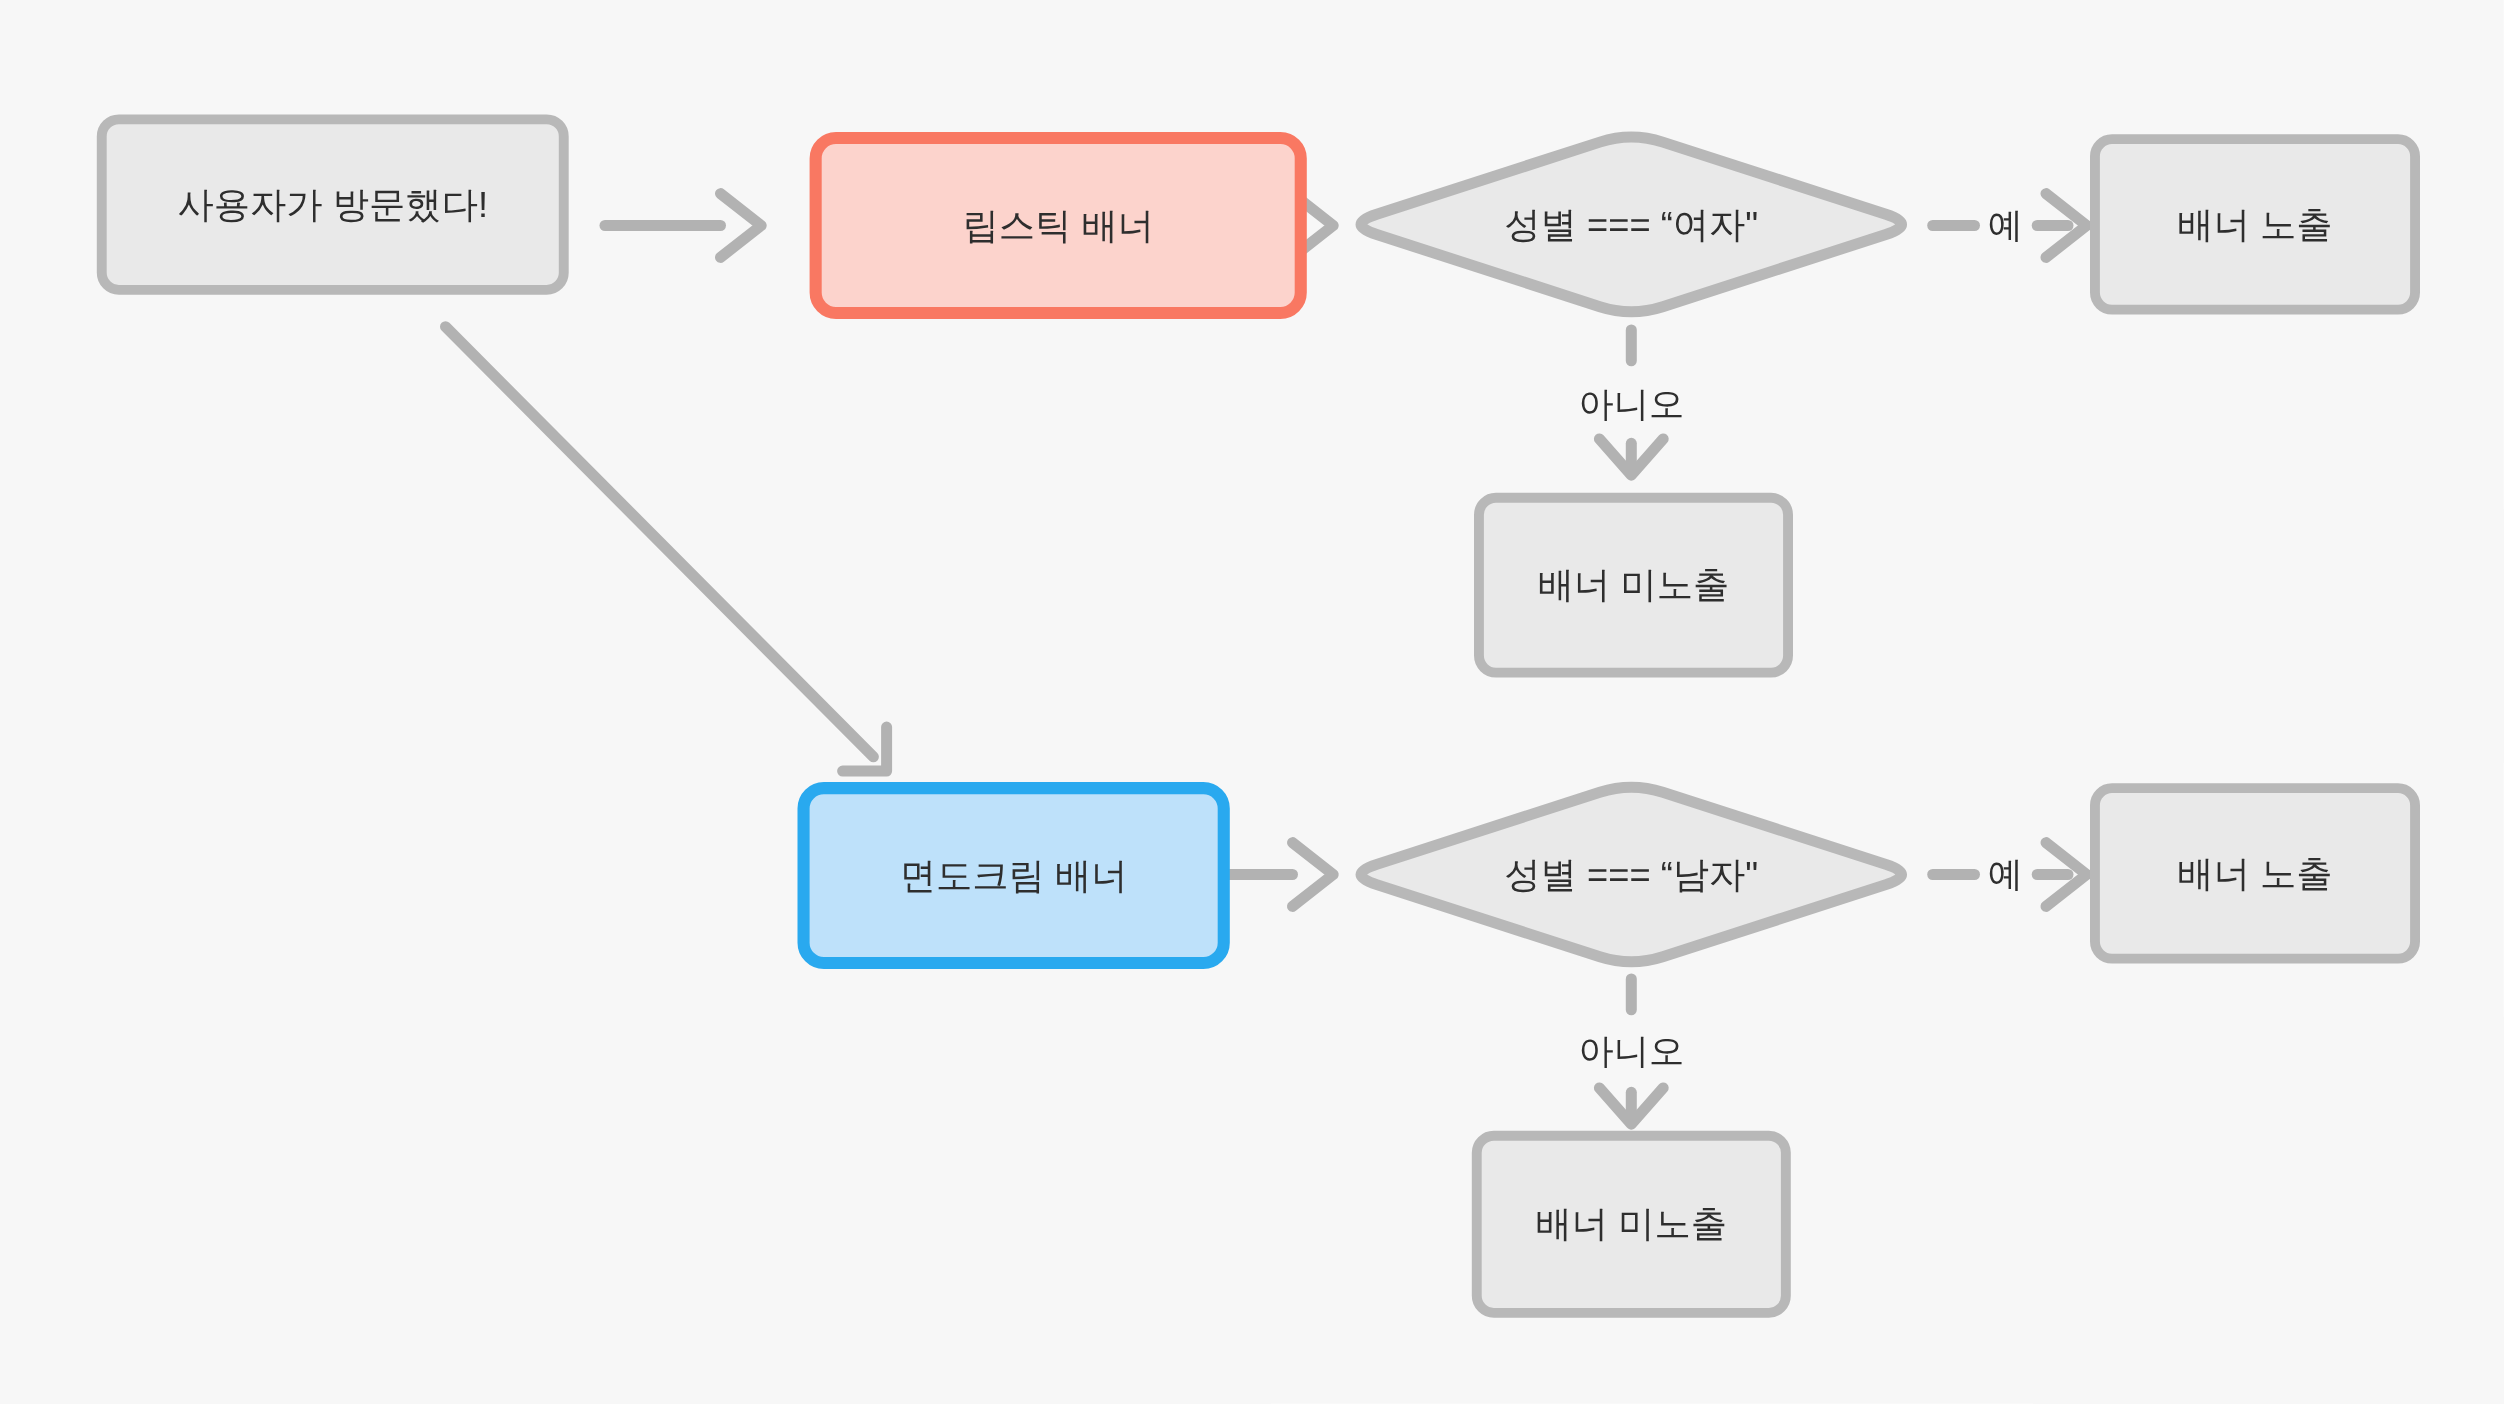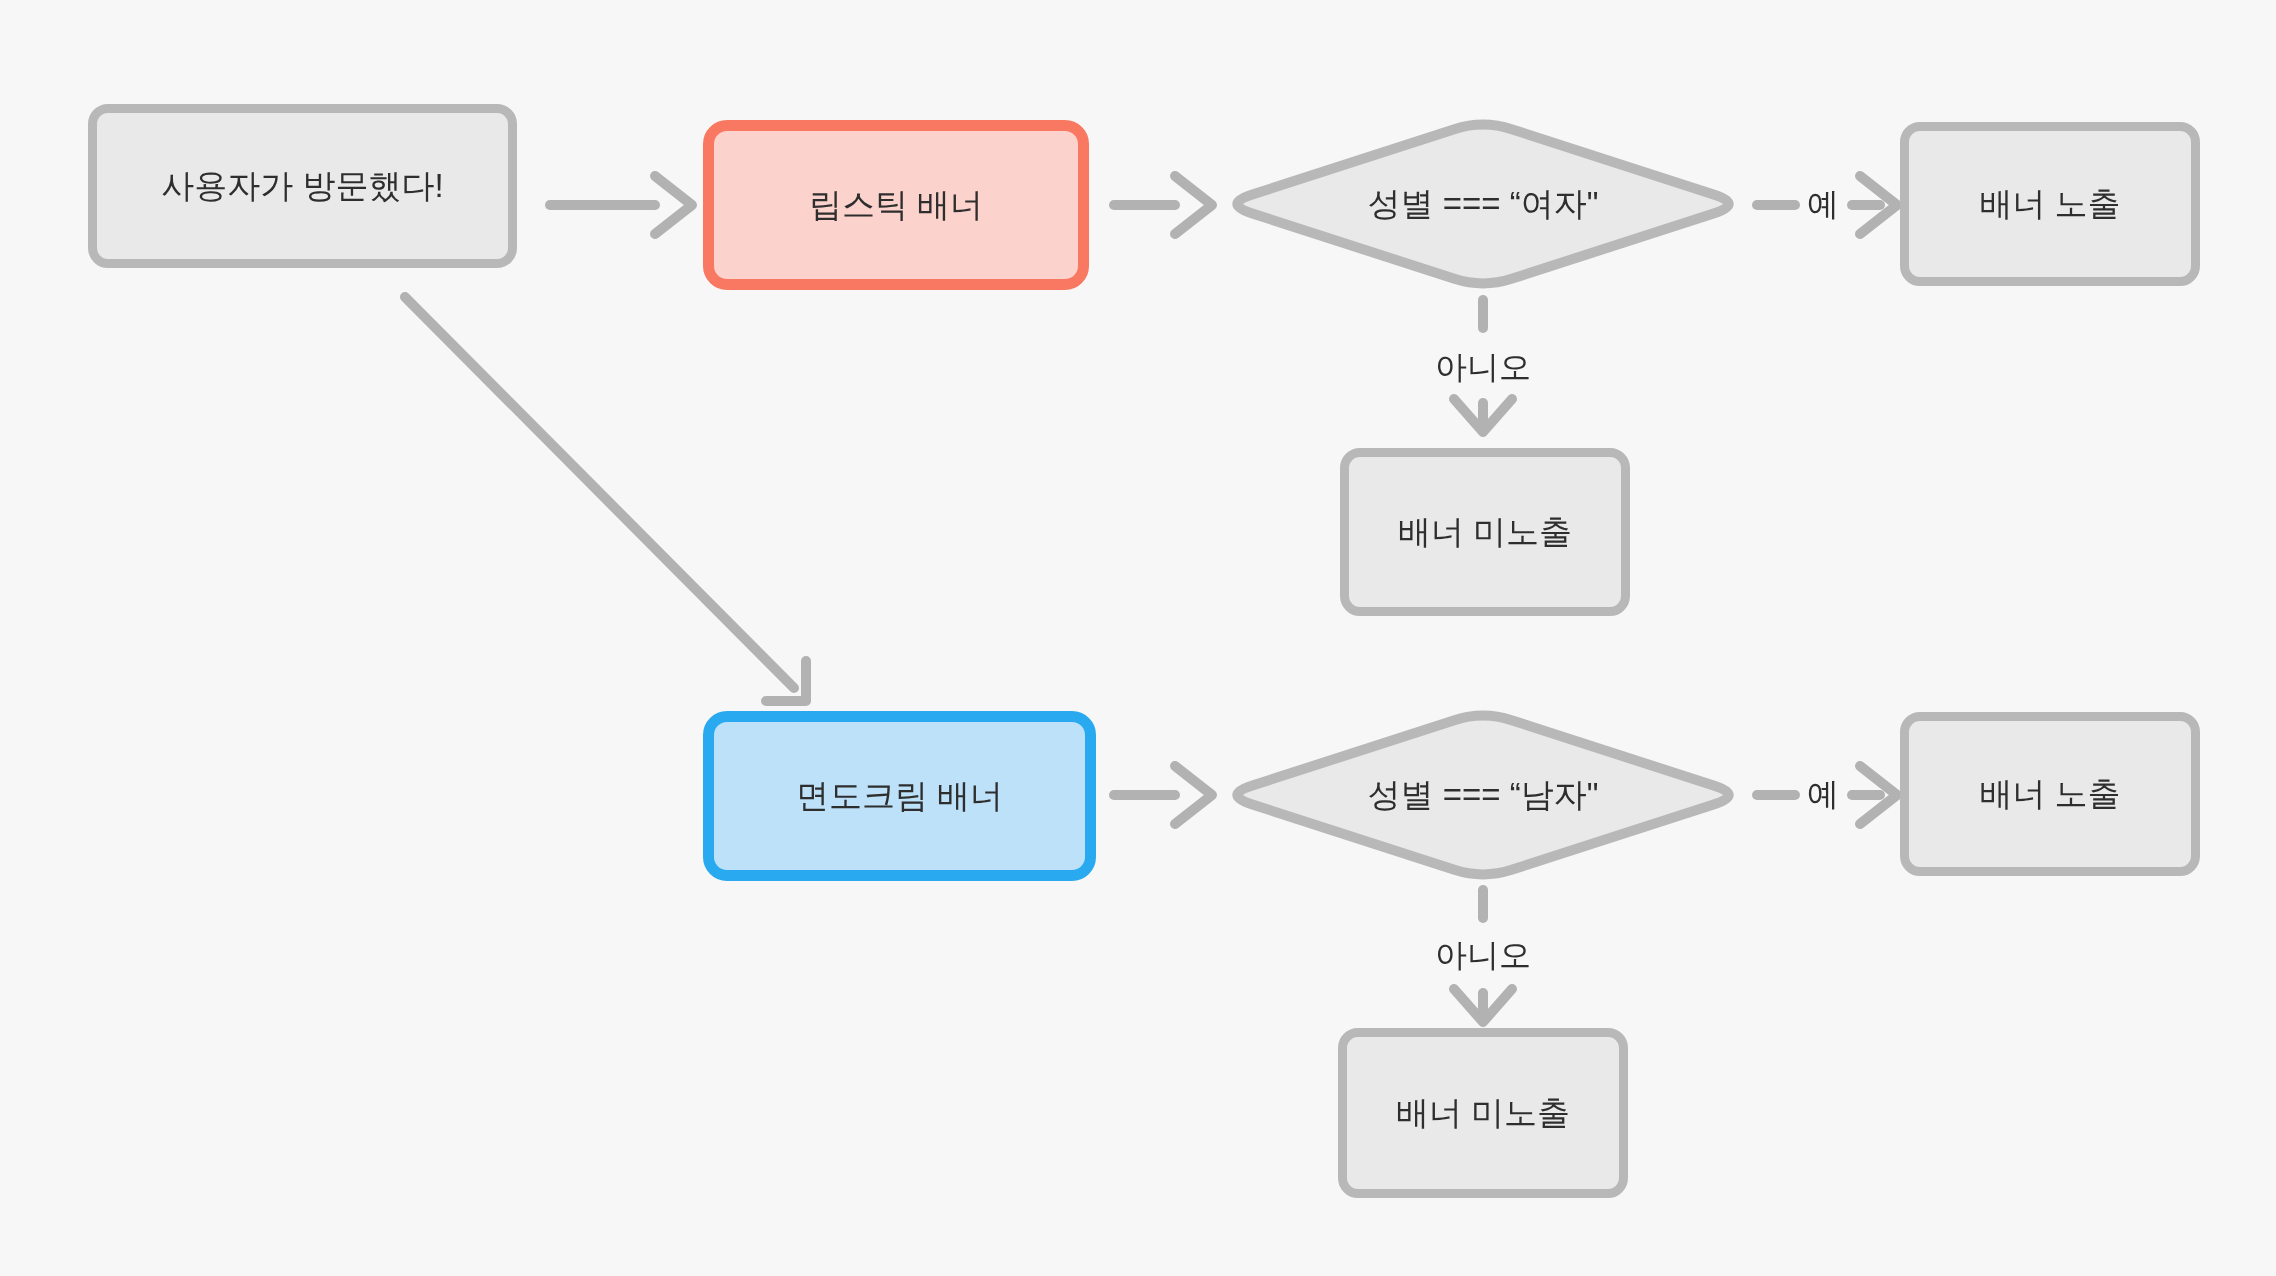--- a/index.html
+++ b/index.html
@@ -45,20 +45,21 @@
   }
   .node--red {
     background: var(--red-fill, #fcd3cc);
     border: 11px solid var(--red-border, #f97862);
     border-radius: 24px;
   }
   .node--blue {
     background: var(--blue-fill, #bee1fa);
     border: 11px solid var(--blue-border, #29a9ef);
     border-radius: 24px;
+    margin-left: 22px;
   }
   .diamond-label, .edge-label {
     position: absolute;
     display: flex;
     align-items: center;
     justify-content: center;
     text-align: center;
     color: var(--text, #2e2e2e);
     font-size: 33px;
   }
@@ -95,21 +96,21 @@
     <path class="edge" d="M 1454 989 L 1483 1022 L 1512 989"></path>
 
     <path class="diamond" d="M 1251.6 194.8 L 1454.4 129.2 Q 1483 120 1511.6 129.2 L 1714.4 194.8 Q 1743 204 1714.4 213.2 L 1511.6 278.8 Q 1483 288 1454.4 278.8 L 1251.6 213.2 Q 1223 204 1251.6 194.8 Z"></path>
     <path class="diamond" d="M 1251.6 785.8 L 1454.4 720.2 Q 1483 711 1511.6 720.2 L 1714.4 785.8 Q 1743 795 1714.4 804.2 L 1511.6 869.8 Q 1483 879 1454.4 869.8 L 1251.6 804.2 Q 1223 795 1251.6 785.8 Z"></path>
   </svg>
 
   <div class="node" style="left:88px; top:104px; width:429px; height:164px;">
     <span>사용자가 방문했다!</span>
   </div>
 
-  <div class="node node--red" style="left:703px; top:120px; width:386px; height:170px;">
+  <div class="node node--red" style="left:736px; top:120px; width:452px; height:170px;">
     <span>립스틱 배너</span>
   </div>
 
   <div class="node" style="left:1900px; top:122px; width:300px; height:164px;">
     <span>배너 노출</span>
   </div>
 
   <div class="node" style="left:1340px; top:448px; width:290px; height:168px;">
     <span>배너 미노출</span>
   </div>

